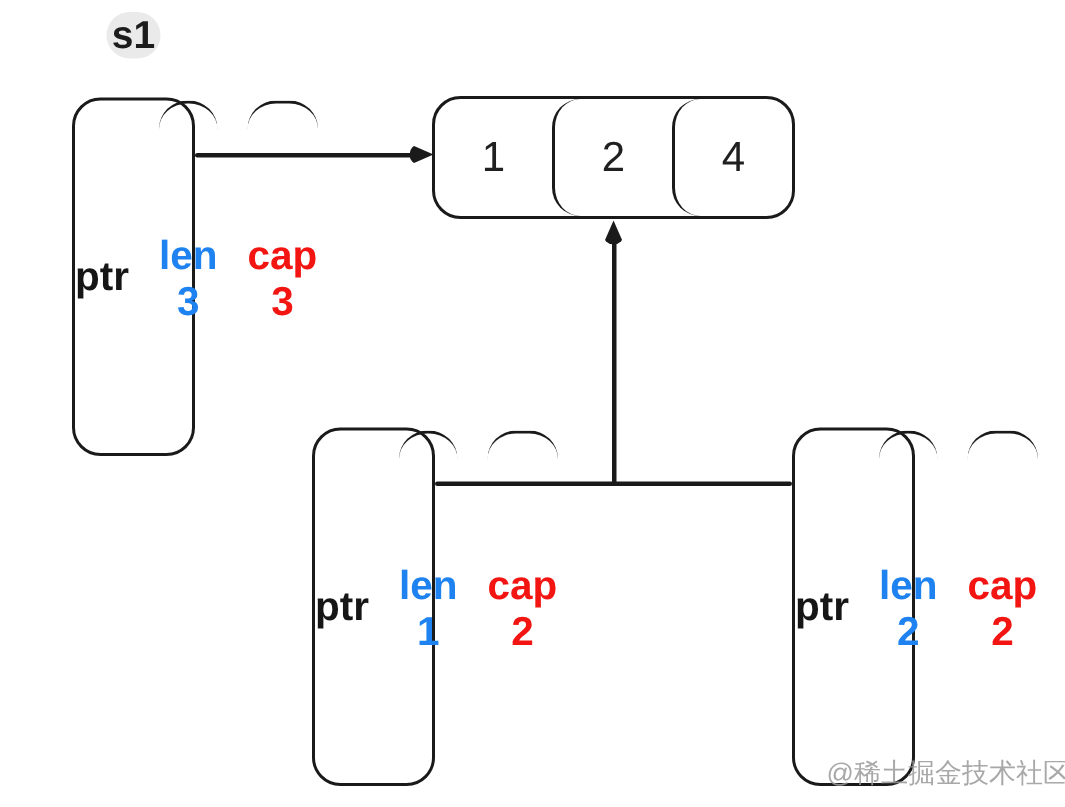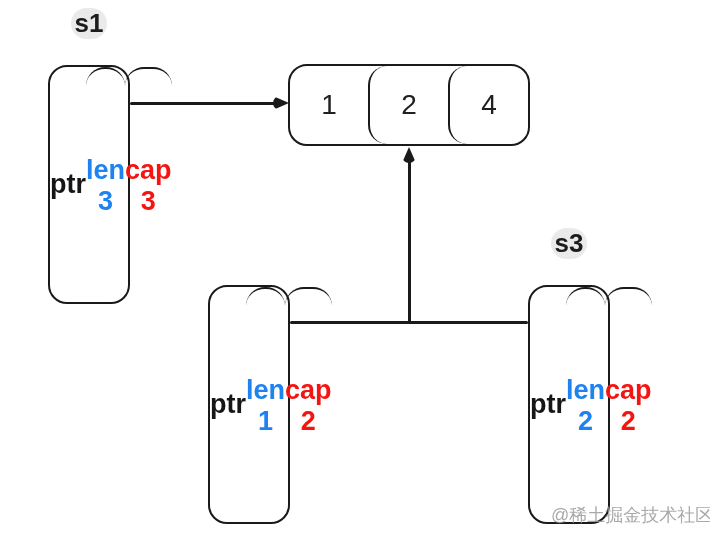--- a/index.html
+++ b/index.html
@@ -39,21 +39,21 @@
     flex: 1;
     display: flex;
     flex-direction: column;
     align-items: center;
     justify-content: center;
     font-weight: bold;
     font-size: 27px;
     line-height: 1.12;
     color: #161616;
   }
-  .cell + .cell { border-top: 2.5px solid var(--line, #1a1a1a); }
+  .cell + .cell { border-top: 2.5px solid var(--line, #1a1a1a); margin-left: 20px; }
   .cell.len { color: var(--len-text, #1e82f0); }
   .cell.cap { color: var(--cap-text, #f31512); }
 
   .array-box {
     position: absolute;
     left: 288px; top: 64px;
     width: 242px; height: 82px;
     border: 2.5px solid var(--line, #1a1a1a);
     display: flex;
     background: #ffffff;
@@ -143,23 +143,20 @@
     <div class="cell len">
       <span>len</span>
       <span>1</span>
     </div>
     <div class="cell cap">
       <span>cap</span>
       <span>2</span>
     </div>
   </div>
 
-  <div class="struct-label" id="s3-label">
-    <span>s3</span>
-  </div>
   <div class="struct-box" id="s3-box">
     <div class="cell ptr">
       <span>ptr</span>
     </div>
     <div class="cell len">
       <span>len</span>
       <span>2</span>
     </div>
     <div class="cell cap">
       <span>cap</span>

